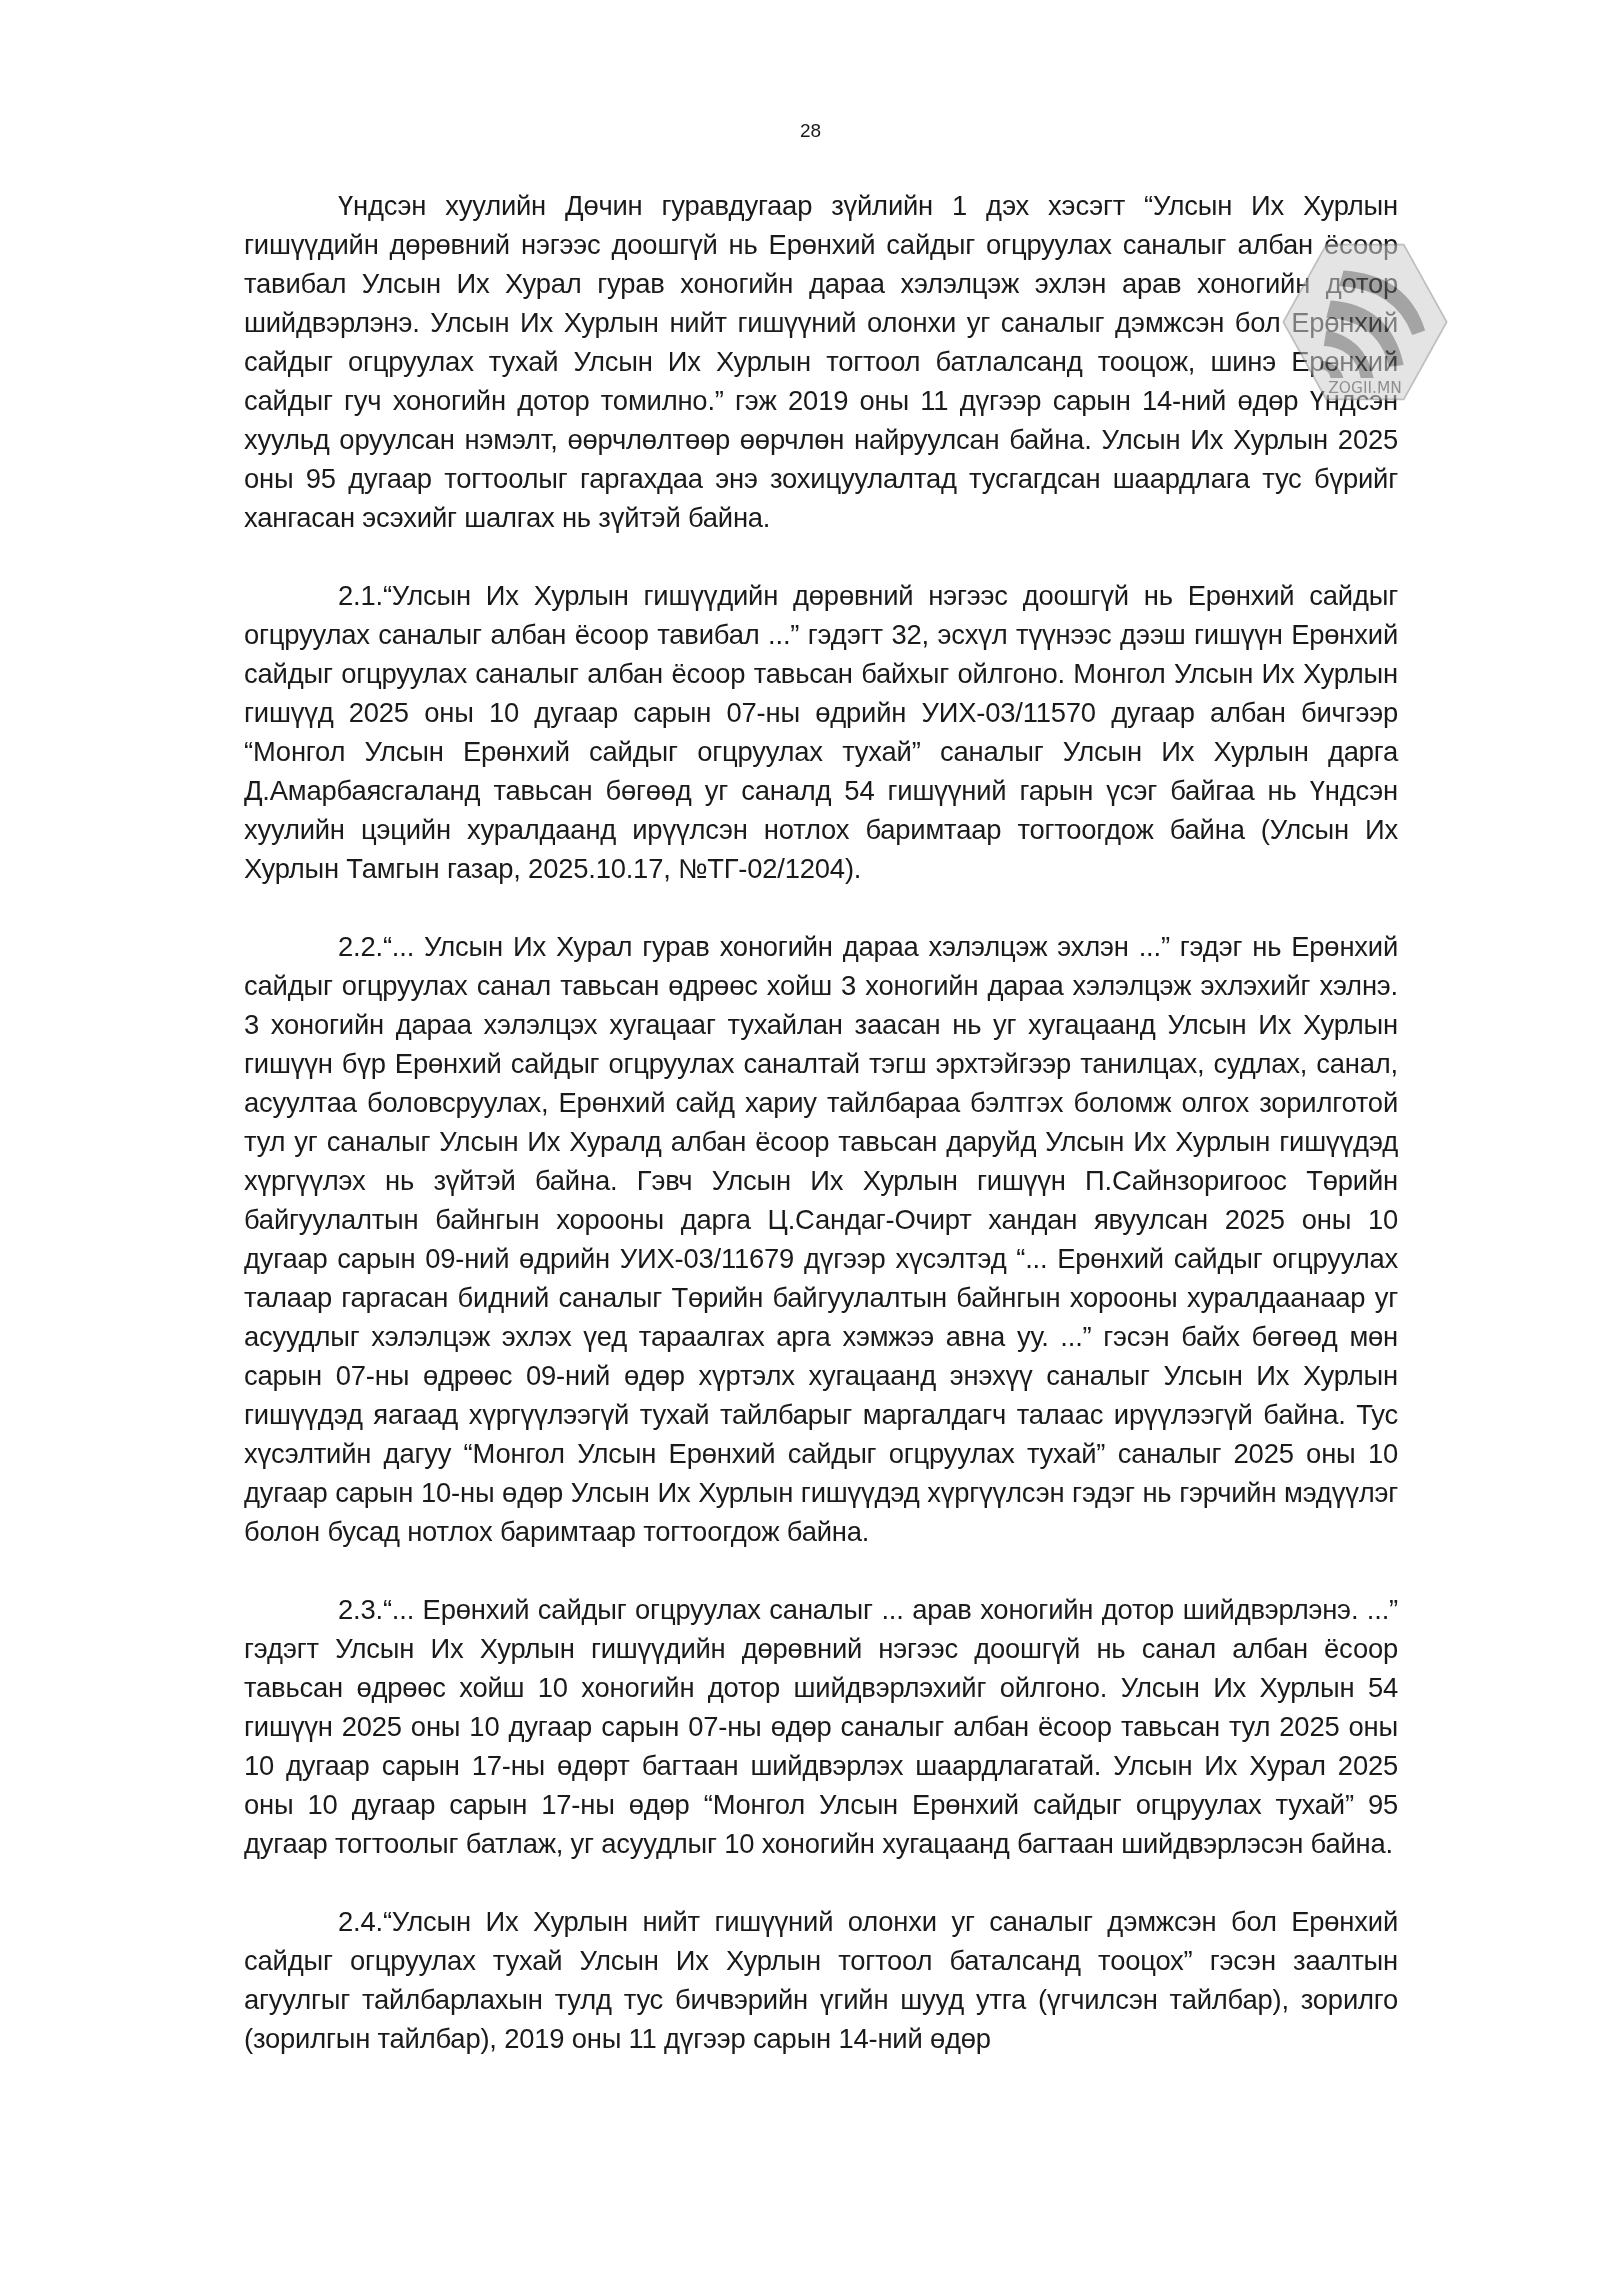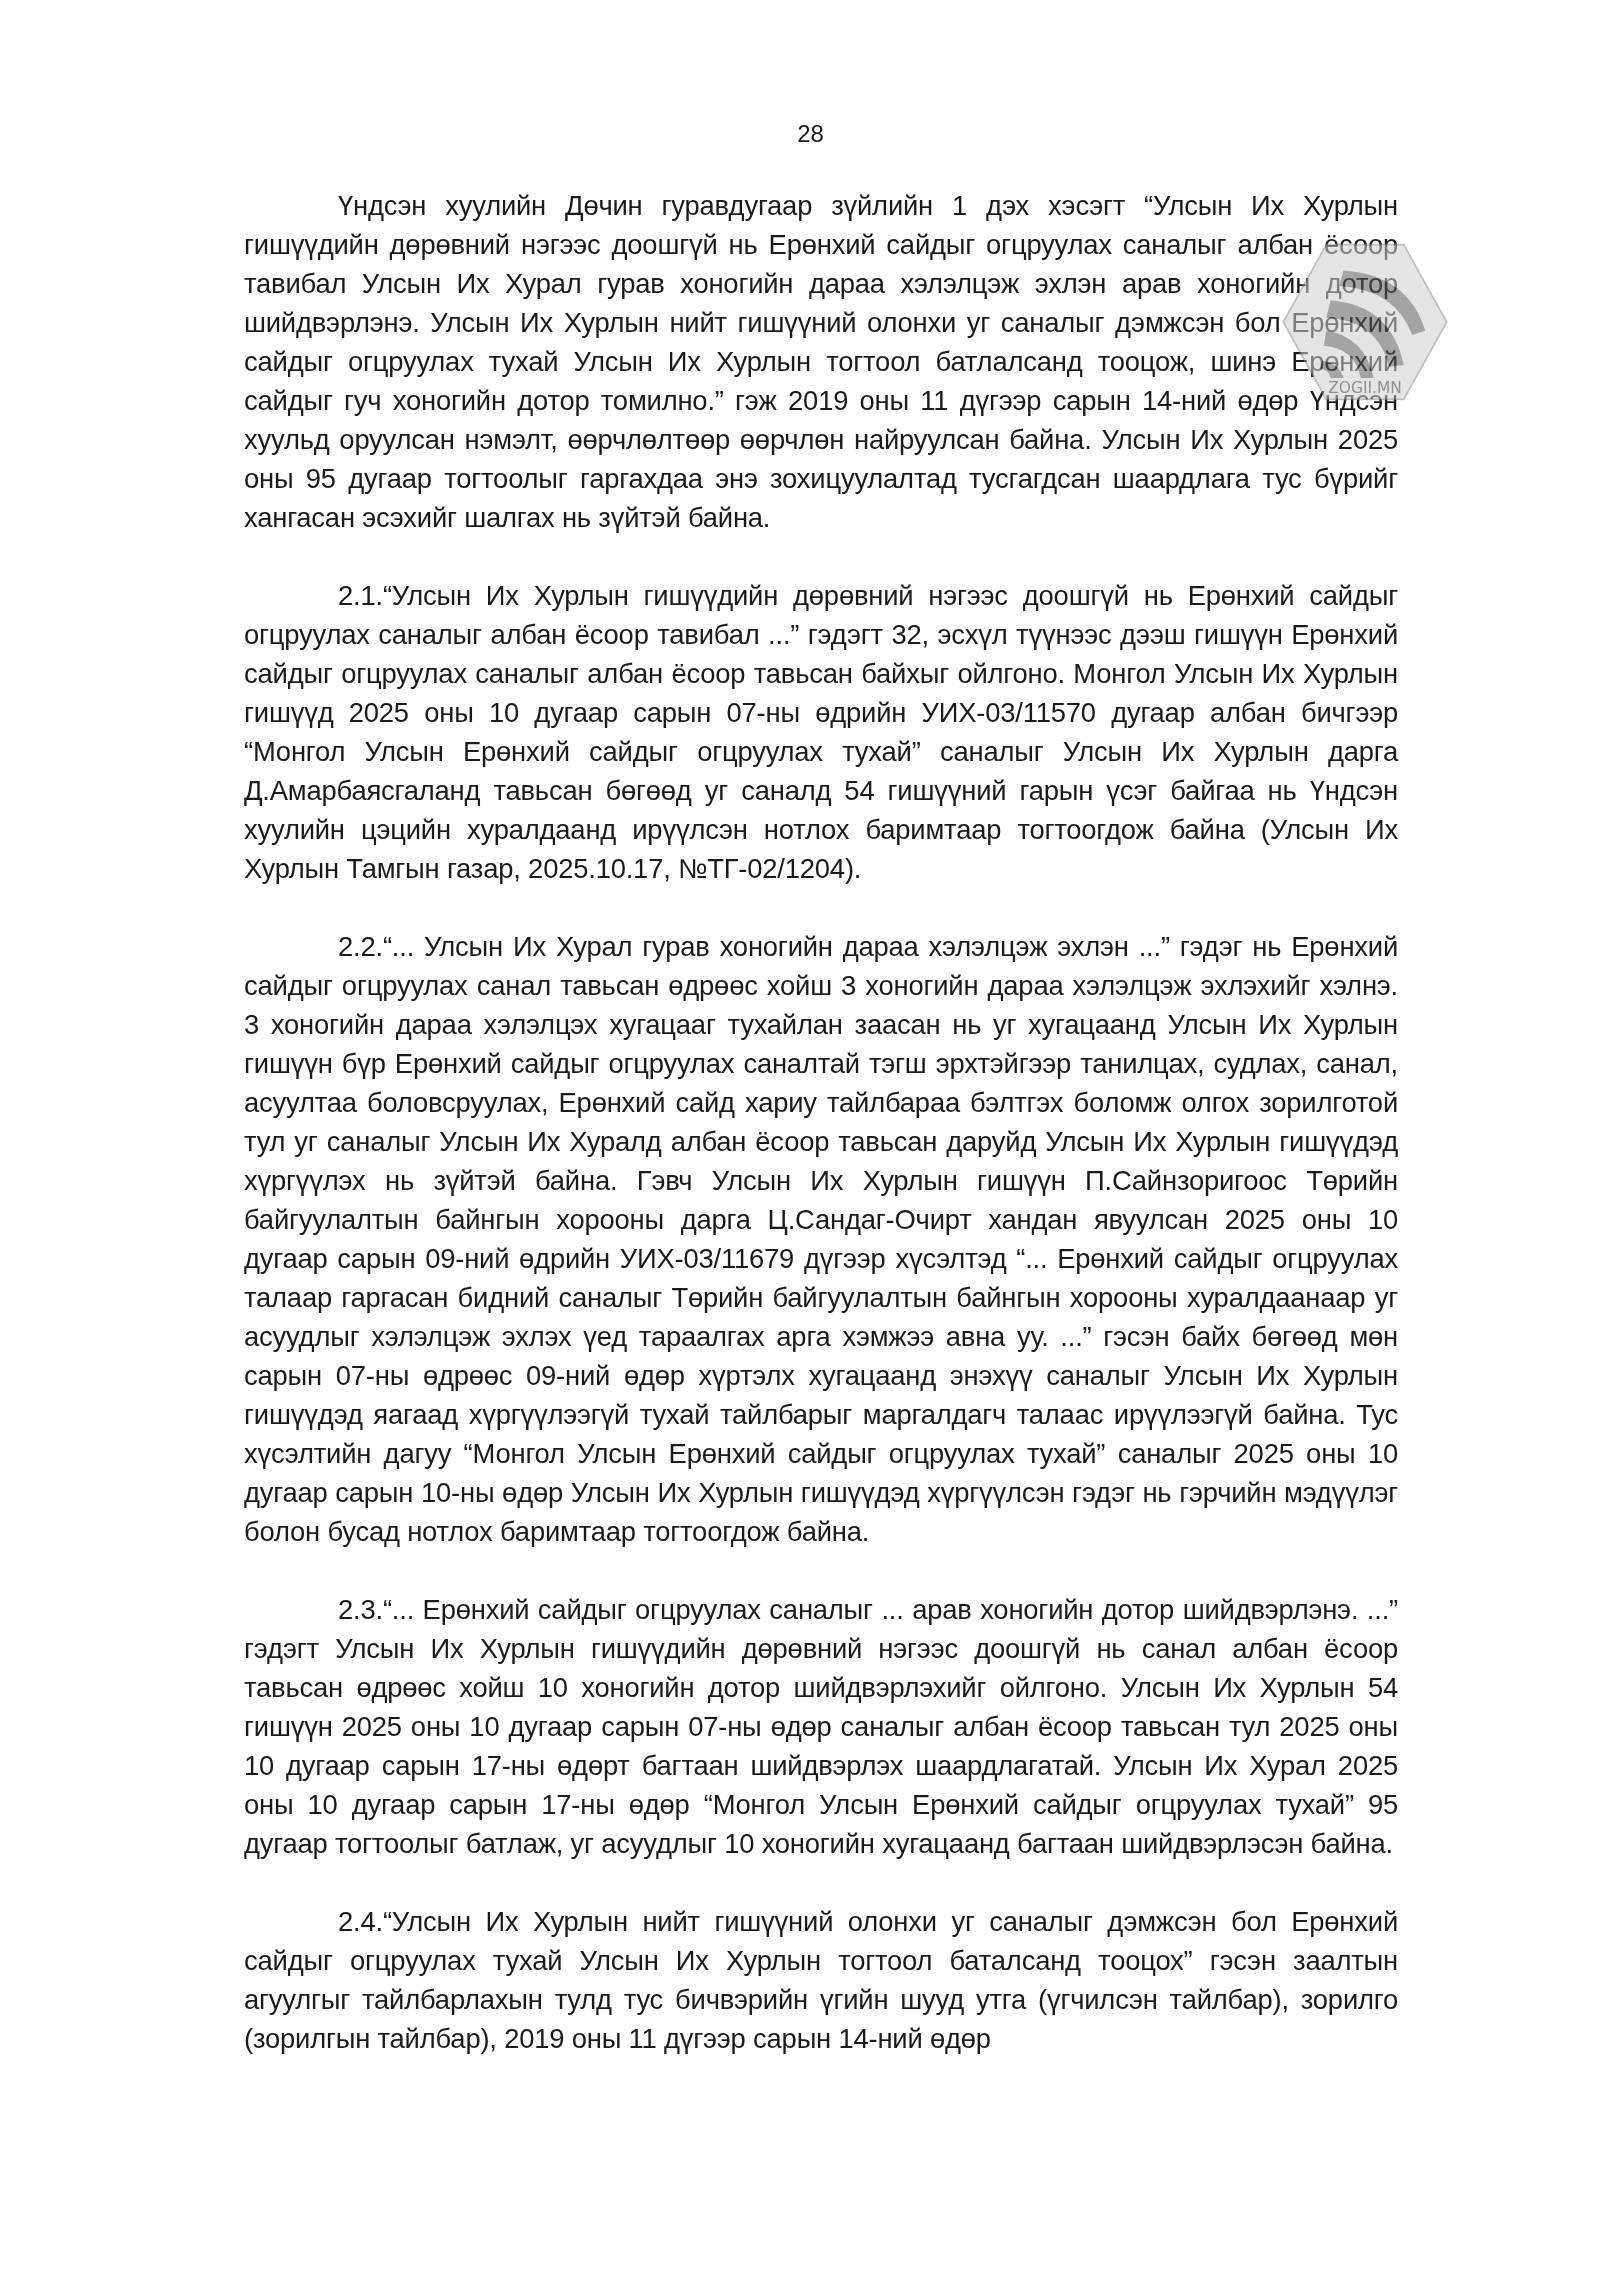--- a/index.html
+++ b/index.html
@@ -2,21 +2,21 @@
 <html><head>
 <meta charset="utf-8">
 <style>
   html, body { margin: 0; padding: 0; background: #ffffff; }
   body {
     width: 1621px; height: 2292px; position: relative; overflow: hidden;
     font-family: "Liberation Sans", sans-serif; color: #1a1a1a;
   }
   .page-number {
     position: absolute; top: 120px; left: 0; width: 100%;
-    text-align: center; font-size: 24px;
+    text-align: center; font-size: 19px;
   }
   .content {
     position: absolute; left: 236px; top: 186px; width: 1162px;
   }
   .para {
     font-size: 27.4px; line-height: 39px; text-align: justify;
     text-indent: 94px; margin: 0 0 39px 8px; letter-spacing: -0.2px;
   }
   .watermark {
     position: absolute; left: 1276px; left: 1279px; top: 236px; width: 172px; height: 172px;

